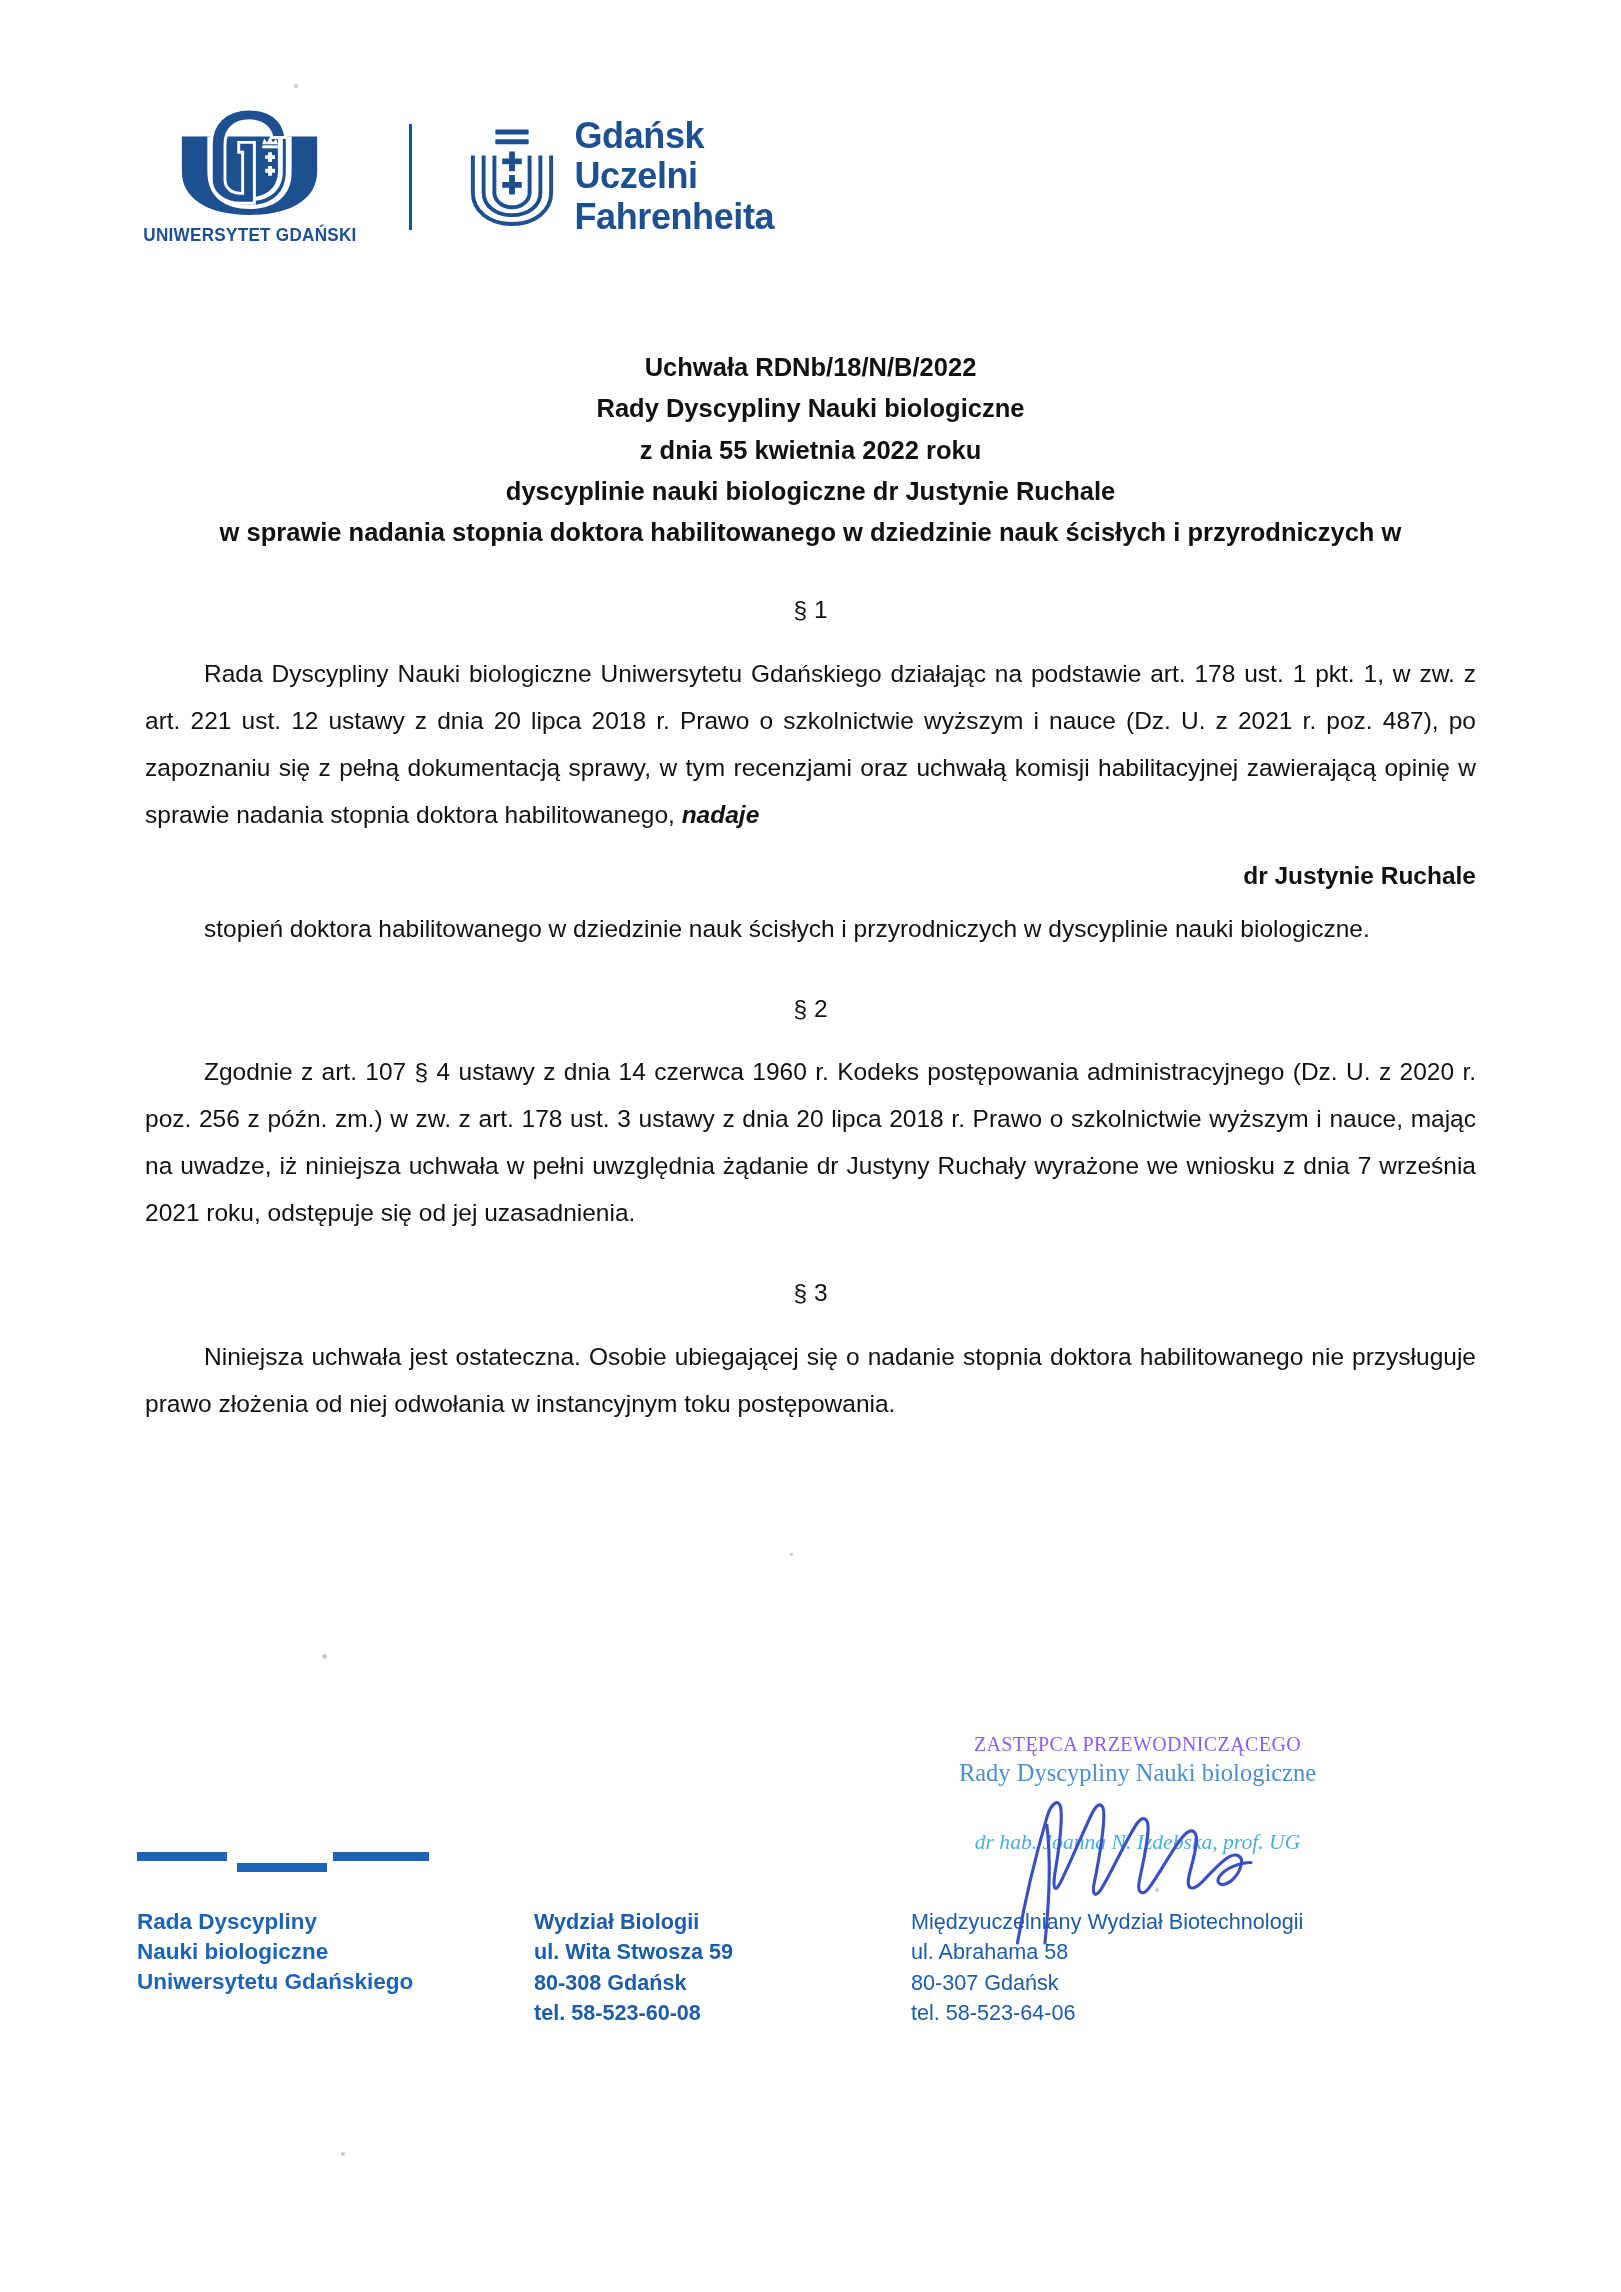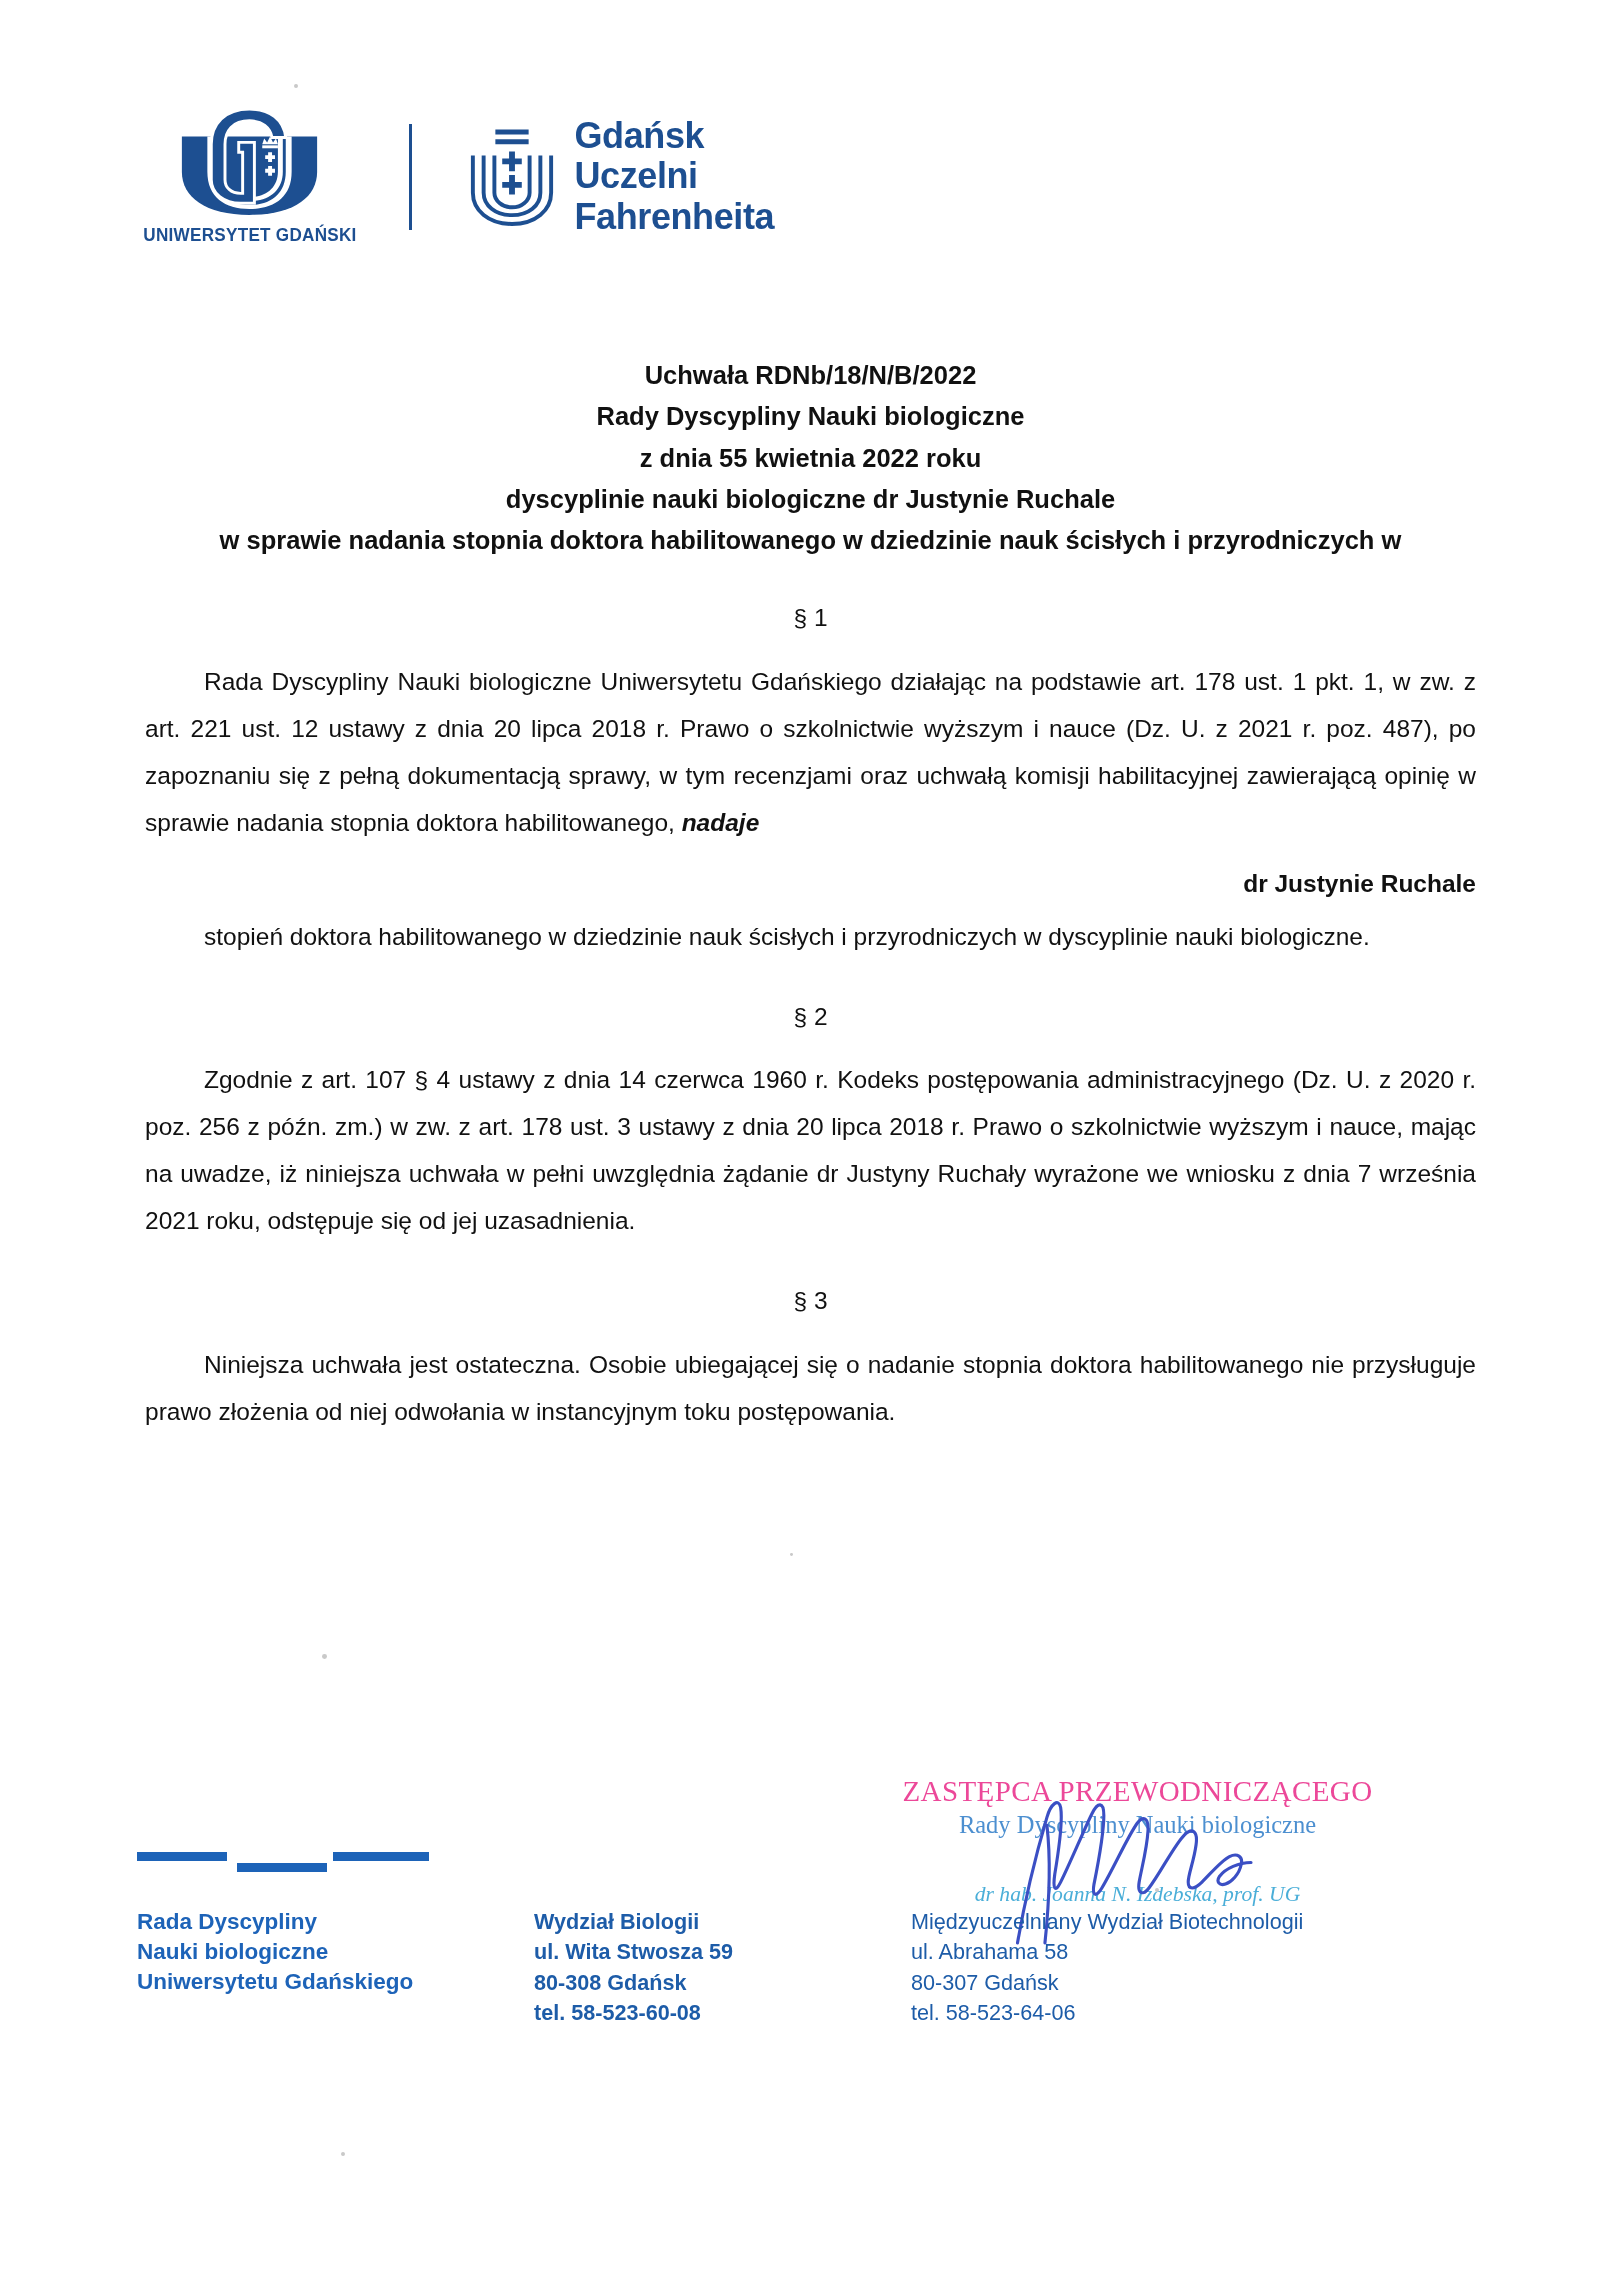--- a/index.html
+++ b/index.html
@@ -66,21 +66,21 @@
     font-weight: bold;
     font-size: 36px;
     line-height: 1.12;
     color: #1d4f91;
     letter-spacing: -0.4px;
   }
 
   
   .doc {
     position: absolute;
-    top: 355px;
+    top: 347px;
     left: 145px;
     width: 1331px;
   }
   .title-block {
     text-align: center;
     font-weight: bold;
     font-size: 25.5px;
     line-height: 1.62;
     color: #111;
   }
@@ -117,25 +117,24 @@
   .signature {
     position: absolute;
     top: 1733px;
     left: 863px;
     width: 549px;
     height: 216px;
     text-align: center;
   }
   .sig-line1 {
     font-family: "Liberation Serif", serif;
-    font-size: 29px;
+    font-size: 20px;
     letter-spacing: 0.4px;
-    color: #ec4899;
+    color: #8b5cf6;
     white-space: nowrap;
-    margin-top: 42px;
   }
   .sig-line2 {
     font-family: "Liberation Serif", serif;
     font-size: 24.5px;
     color: #4c8fd0;
     margin-top: 2.9px;
     white-space: nowrap;
   }
   .sig-line3 {
     font-family: "Liberation Serif", serif;

